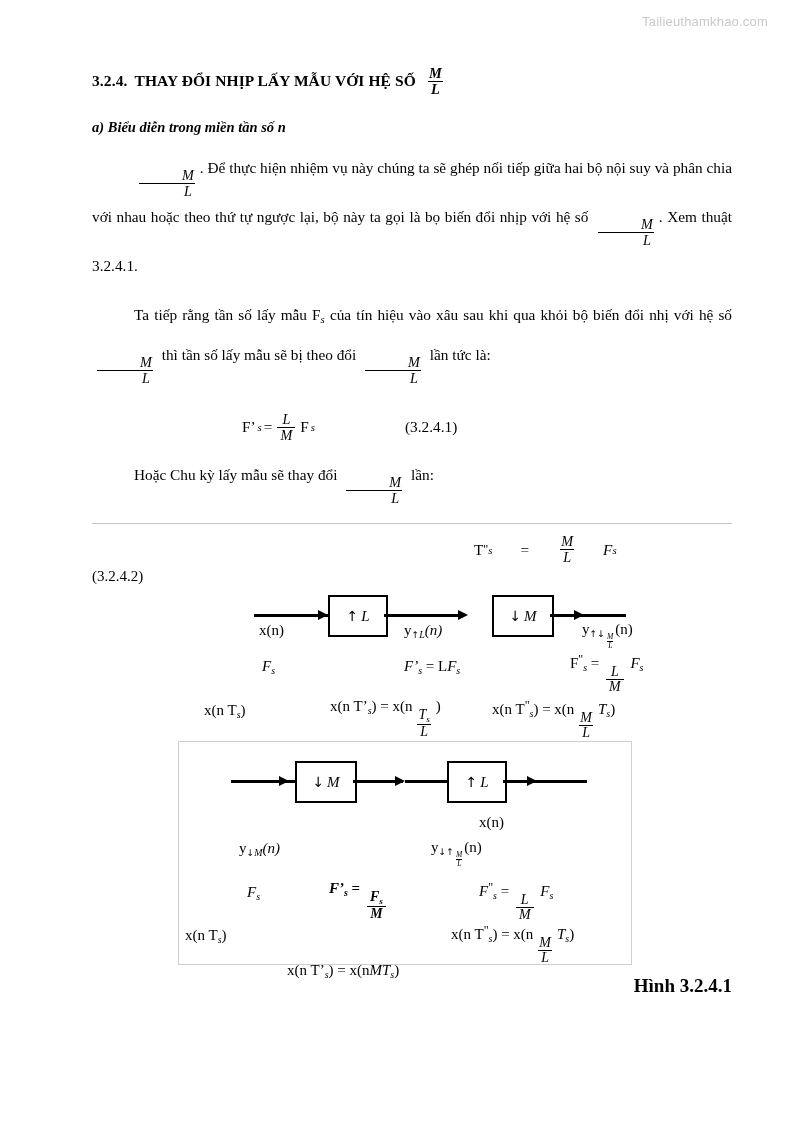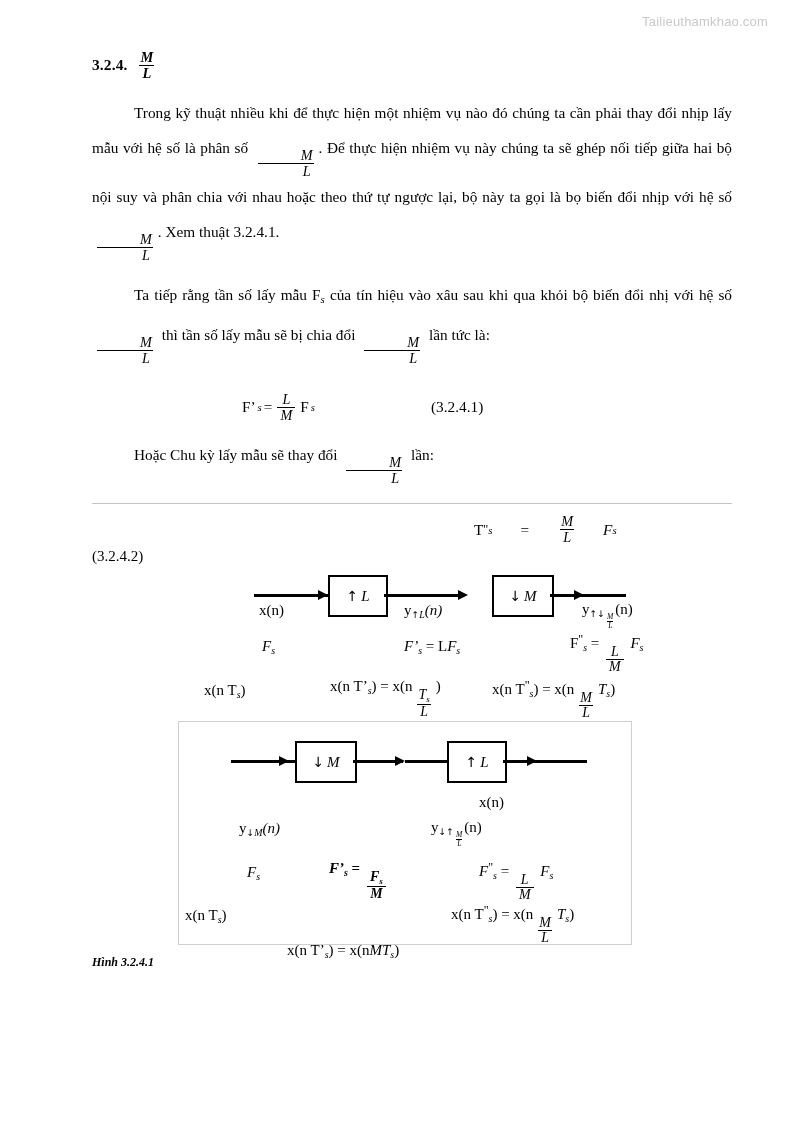--- a/index.html
+++ b/index.html
@@ -5,21 +5,21 @@
   html,body{margin:0;padding:0;background:#888;}
   body{font-family:"Liberation Serif", serif;}
   .page{
     position:relative;width:794px;height:1123px;background:#ffffff;
     margin:0 auto;overflow:hidden;color:#000;
   }
   .watermark{
     position:absolute;right:26px;top:14px;font-family:"Liberation Sans",sans-serif;
     font-size:13px;color:#c9c9c9;letter-spacing:.2px;
   }
-  .content{position:absolute;left:92px;top:50px;width:640px;}
+  .content{position:absolute;left:92px;top:66px;width:640px;}
 
   h1.sect{
     font-size:15.5px;font-weight:bold;letter-spacing:.1px;margin:0;
     display:flex;align-items:center;gap:7px;line-height:1.2;
   }
   h2.sub{
     font-size:14.5px;font-weight:bold;font-style:italic;margin:22px 0 0 0;
   }
   p.body{
     font-size:15.3px;line-height:35px;margin:14px 0 0 0;text-align:justify;
@@ -38,21 +38,21 @@
   .frac .den{padding:0 3px;border-top:1.1px solid #000;}
   .frac.up{vertical-align:-0.45em;}
 
   sub.s{font-size:.7em;font-style:italic;vertical-align:-0.28em;}
   sup.p{font-size:.8em;vertical-align:.42em;}
 
   .eq-row{
     margin-top:26px;display:flex;align-items:center;font-size:15.3px;
   }
   .eq-center{margin-left:150px;display:flex;align-items:center;gap:2px;}
-  .eq-num{margin-left:116px;font-size:15.3px;}
+  .eq-num{margin-left:90px;font-size:15.3px;}
 
   .rule{
     margin-top:18px;border-top:1px solid #c4c4c4;width:100%;
   }
   .eq2wrap{position:relative;height:56px;font-size:15.3px;}
   .eq2{
     position:absolute;left:382px;top:10px;display:flex;align-items:center;
   }
   .eq2 .gap1{display:inline-block;width:28px;}
   .eq2 .gap2{display:inline-block;width:26px;}
@@ -87,65 +87,66 @@
   
   .minifrac{
     display:inline-flex;flex-direction:column;align-items:center;
     vertical-align:-0.62em;font-size:.5em;line-height:1;font-style:italic;
     margin:0 1px;
   }
   .minifrac .mn{padding:0 1px;}
   .minifrac .md{padding:0 1px;border-top:1px solid #000;}
 
   .caption{
-    text-align:left;font-weight:bold;font-style:italic;font-size:12px;
+    text-align:right;font-weight:bold;font-size:19px;
     margin-top:10px;
   }
   .pageno{
     position:absolute;left:0;right:0;bottom:44px;text-align:center;font-size:15px;
   }
 </style>
 </head>
 <body>
 
 <div class="page">
 
   <div class="watermark">Tailieuthamkhao.com</div>
 
   <div class="content">
 
     <h1 class="sect">
       <span>3.2.4.</span>
+      <span>THAY ĐỔI NHỊP LẤY MẪU VỚI HỆ SỐ</span>
       <span class="frac up">
         <span class="num">M</span>
         <span class="den">L</span>
       </span>
     </h1>
 
+    <h2 class="sub">a) Biểu diễn trong miền tần số n</h2>
 
     <p class="body">
-      <span>Trong kỹ thuật nhiều khi để thực hiện một nhiệm vụ nào đó chúng ta cần phải thay đổi nhịp lấy mẫu với hệ số là phân số</span>
       <span class="frac">
         <span class="num">M</span>
         <span class="den">L</span>
       </span><span>. Để thực hiện nhiệm vụ này chúng ta sẽ ghép nối tiếp giữa hai bộ nội suy và phân chia với nhau hoặc theo thứ tự ngược lại, bộ này ta gọi là bọ biến đổi nhịp với hệ số</span>
       <span class="frac">
         <span class="num">M</span>
         <span class="den">L</span>
       </span><span>. Xem thuật 3.2.4.1.</span>
     </p>
 
     <p class="body">
       <span>Ta tiếp rằng tần số lấy mẫu F</span><sub class="s">s</sub>
       <span>của tín hiệu vào xâu sau khi qua khỏi bộ biến đổi nhị với hệ số</span>
       <span class="frac">
         <span class="num">M</span>
         <span class="den">L</span>
       </span>
-      <span>thì tần số lấy mẫu sẽ bị chia đổi</span>
+      <span>thì tần số lấy mẫu sẽ bị theo đổi</span>
       <span class="frac">
         <span class="num">M</span>
         <span class="den">L</span>
       </span>
       <span>lần tức là:</span>
     </p>
 
     <div class="eq-row">
       <span class="eq-center">
         <span>F’</span>

